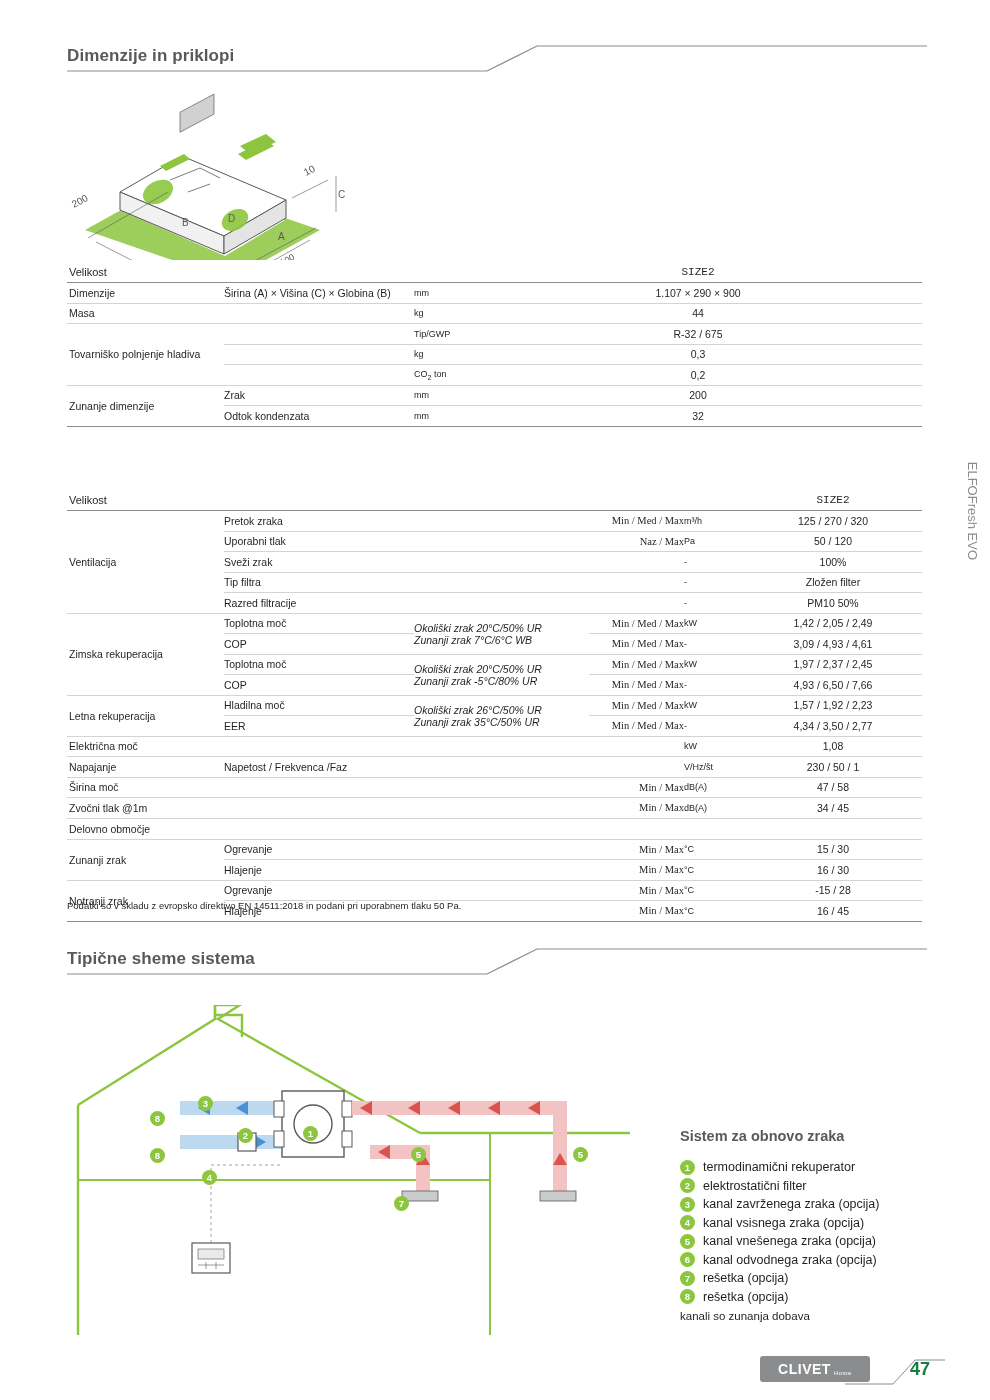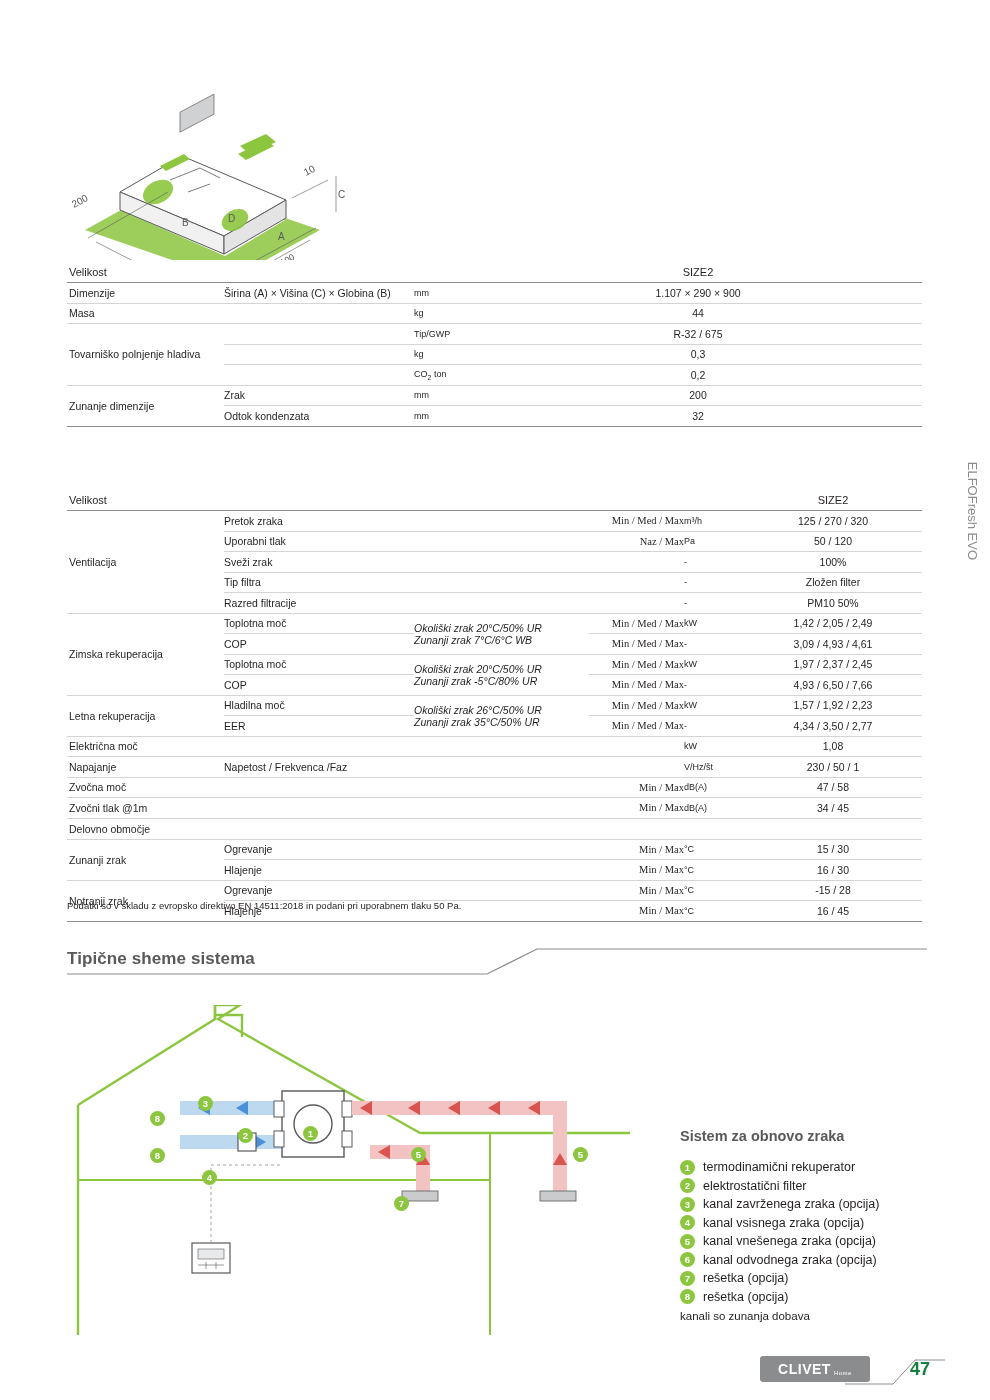--- a/index.html
+++ b/index.html
@@ -62,20 +62,21 @@
     font-weight: normal;
   }
   .hdr-row td {
     font-weight: bold;
     font-size: 11px;
     border-bottom: 1.4px solid #8a8c8e;
     height: 20px;
   }
   .hdr-row td.size {
     text-align: center;
+    font-family: Liberation Mono, monospace;
   }
   .r td {
     height: 19.5px;
     border-bottom: 0.8px solid #d3d4d6;
   }
   .c-label { width: 155px; padding-left: 2px !important; }
   .c-sub   { width: 190px; }
   .c-note  { width: 175px; font-style: italic; }
   .c-mm    { width: 95px; text-align: right; font-family: Liberation Serif, serif; }
   .c-unit  { width: 60px; text-align: left; font-size: 9px; }
@@ -198,20 +199,28 @@
     font-weight: bold;
     display: flex; align-items: center; justify-content: center;
   }
   svg { display: block; }
 </style>
 </head>
 <body>
 
 <div class="page">
 
+  <div class="section-head" style="left:67px; top:42px; width:860px;">
+    <div class="rule-wrap">
+      <svg width="860" height="34" viewBox="0 0 860 34">
+        <path d="M0 29 L420 29 L470 4 L860 4" fill="none" stroke="#8a8c8e" stroke-width="1.2"></path>
+      </svg>
+    </div>
+    <div class="title">Dimenzije in priklopi</div>
+  </div>
 
   <div style="position:absolute; left:60px; top:80px; width:300px; height:180px;">
     <svg width="300" height="180" viewBox="0 0 300 180">
 
       <polygon points="25,150 115,100 260,150 170,200" fill="#8cc63e" opacity="0.85"></polygon>
       <polygon points="60,130 120,96 225,140 165,176" fill="#ffffff"></polygon>
 
       <polygon points="60,112 122,76 226,120 164,156" fill="#ffffff" stroke="#58595b" stroke-width="1"></polygon>
       <polygon points="60,112 60,130 164,174 164,156" fill="#f1f1f1" stroke="#58595b" stroke-width="1"></polygon>
       <polygon points="164,156 164,174 226,138 226,120" fill="#e4e4e4" stroke="#58595b" stroke-width="1"></polygon>
@@ -408,21 +417,21 @@
     </tr>
     <tr class="r">
       <td class="c-label">Napajanje</td>
       <td class="c-sub">Napetost / Frekvenca /Faz</td>
       <td class="c-note"></td>
       <td class="c-mm"></td>
       <td class="c-unit">V/Hz/št</td>
       <td class="c-val">230 / 50 / 1</td>
     </tr>
     <tr class="r">
-      <td class="c-label">Zvočna moč</td>
+      <td class="c-label">Širina moč</td>
       <td class="c-sub"></td>
       <td class="c-note"></td>
       <td class="c-mm">Min / Max</td>
       <td class="c-unit">dB(A)</td>
       <td class="c-val">47 / 58</td>
     </tr>
     <tr class="r">
       <td class="c-label">Zvočni tlak @1m</td>
       <td class="c-sub"></td>
       <td class="c-note"></td>

